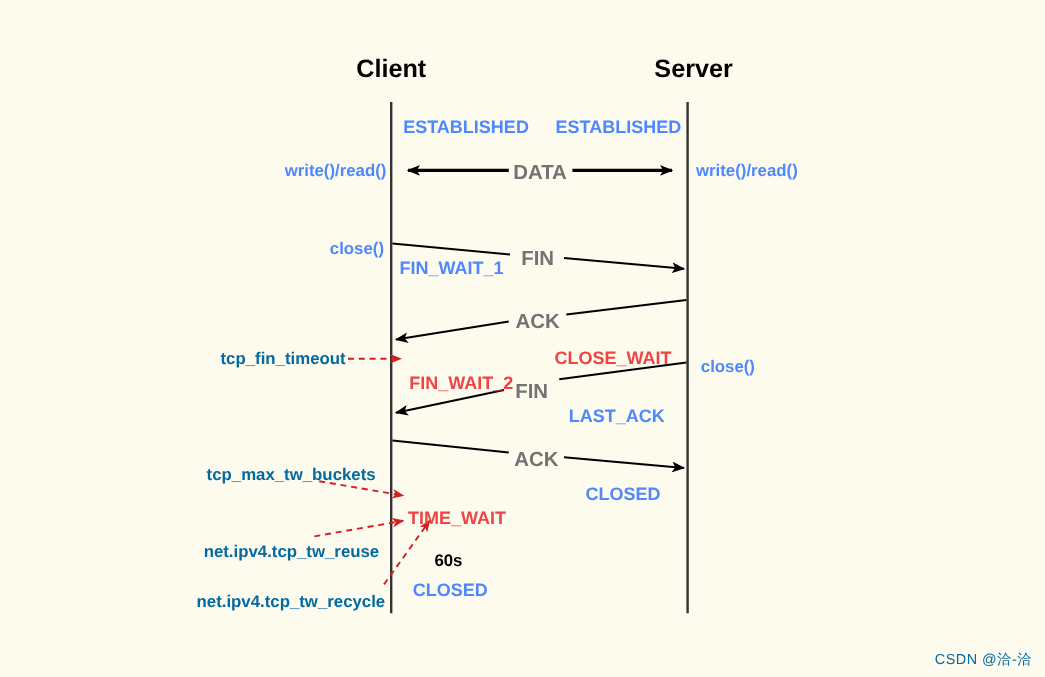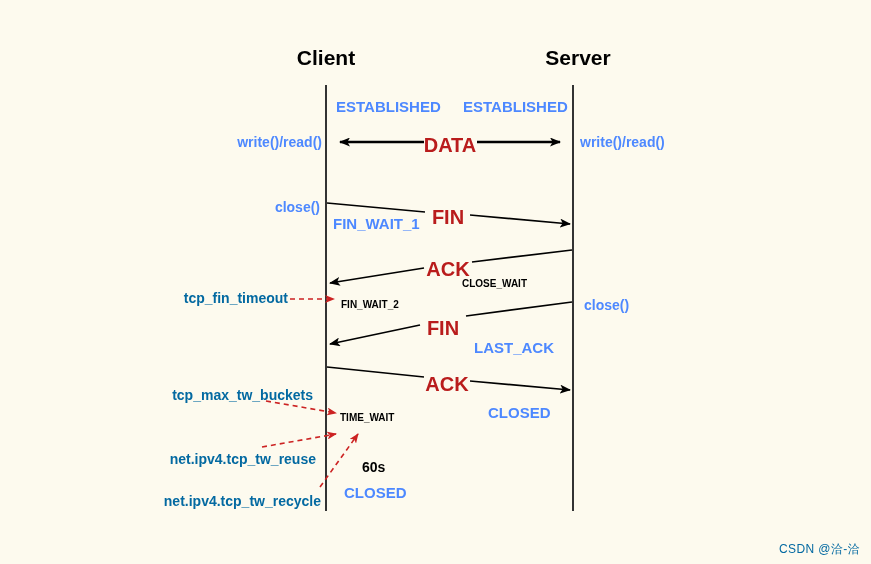--- a/index.html
+++ b/index.html
@@ -35,30 +35,31 @@
   }
   .actor-title {
     font-size: 21px;
     color: #000000;
   }
   .state-blue {
     font-size: 15px;
     color: #4d88ff;
   }
   .state-magenta {
-    font-size: 10px;
-    color: #000000;
+    font-size: 15px;
+    color: #ef4444;
+    margin-top: 12px;
   }
   .api-blue {
     font-size: 14px;
     color: #4d88ff;
   }
   .msg-black {
-    font-size: 20px;
-    color: #b91c1c;
+    font-size: 17px;
+    color: #737373;
   }
   .timer-black {
     font-size: 14px;
     color: #000000;
   }
   .sysctl-red {
     font-size: 14px;
     color: #0369a1;
   }
   .watermark {

